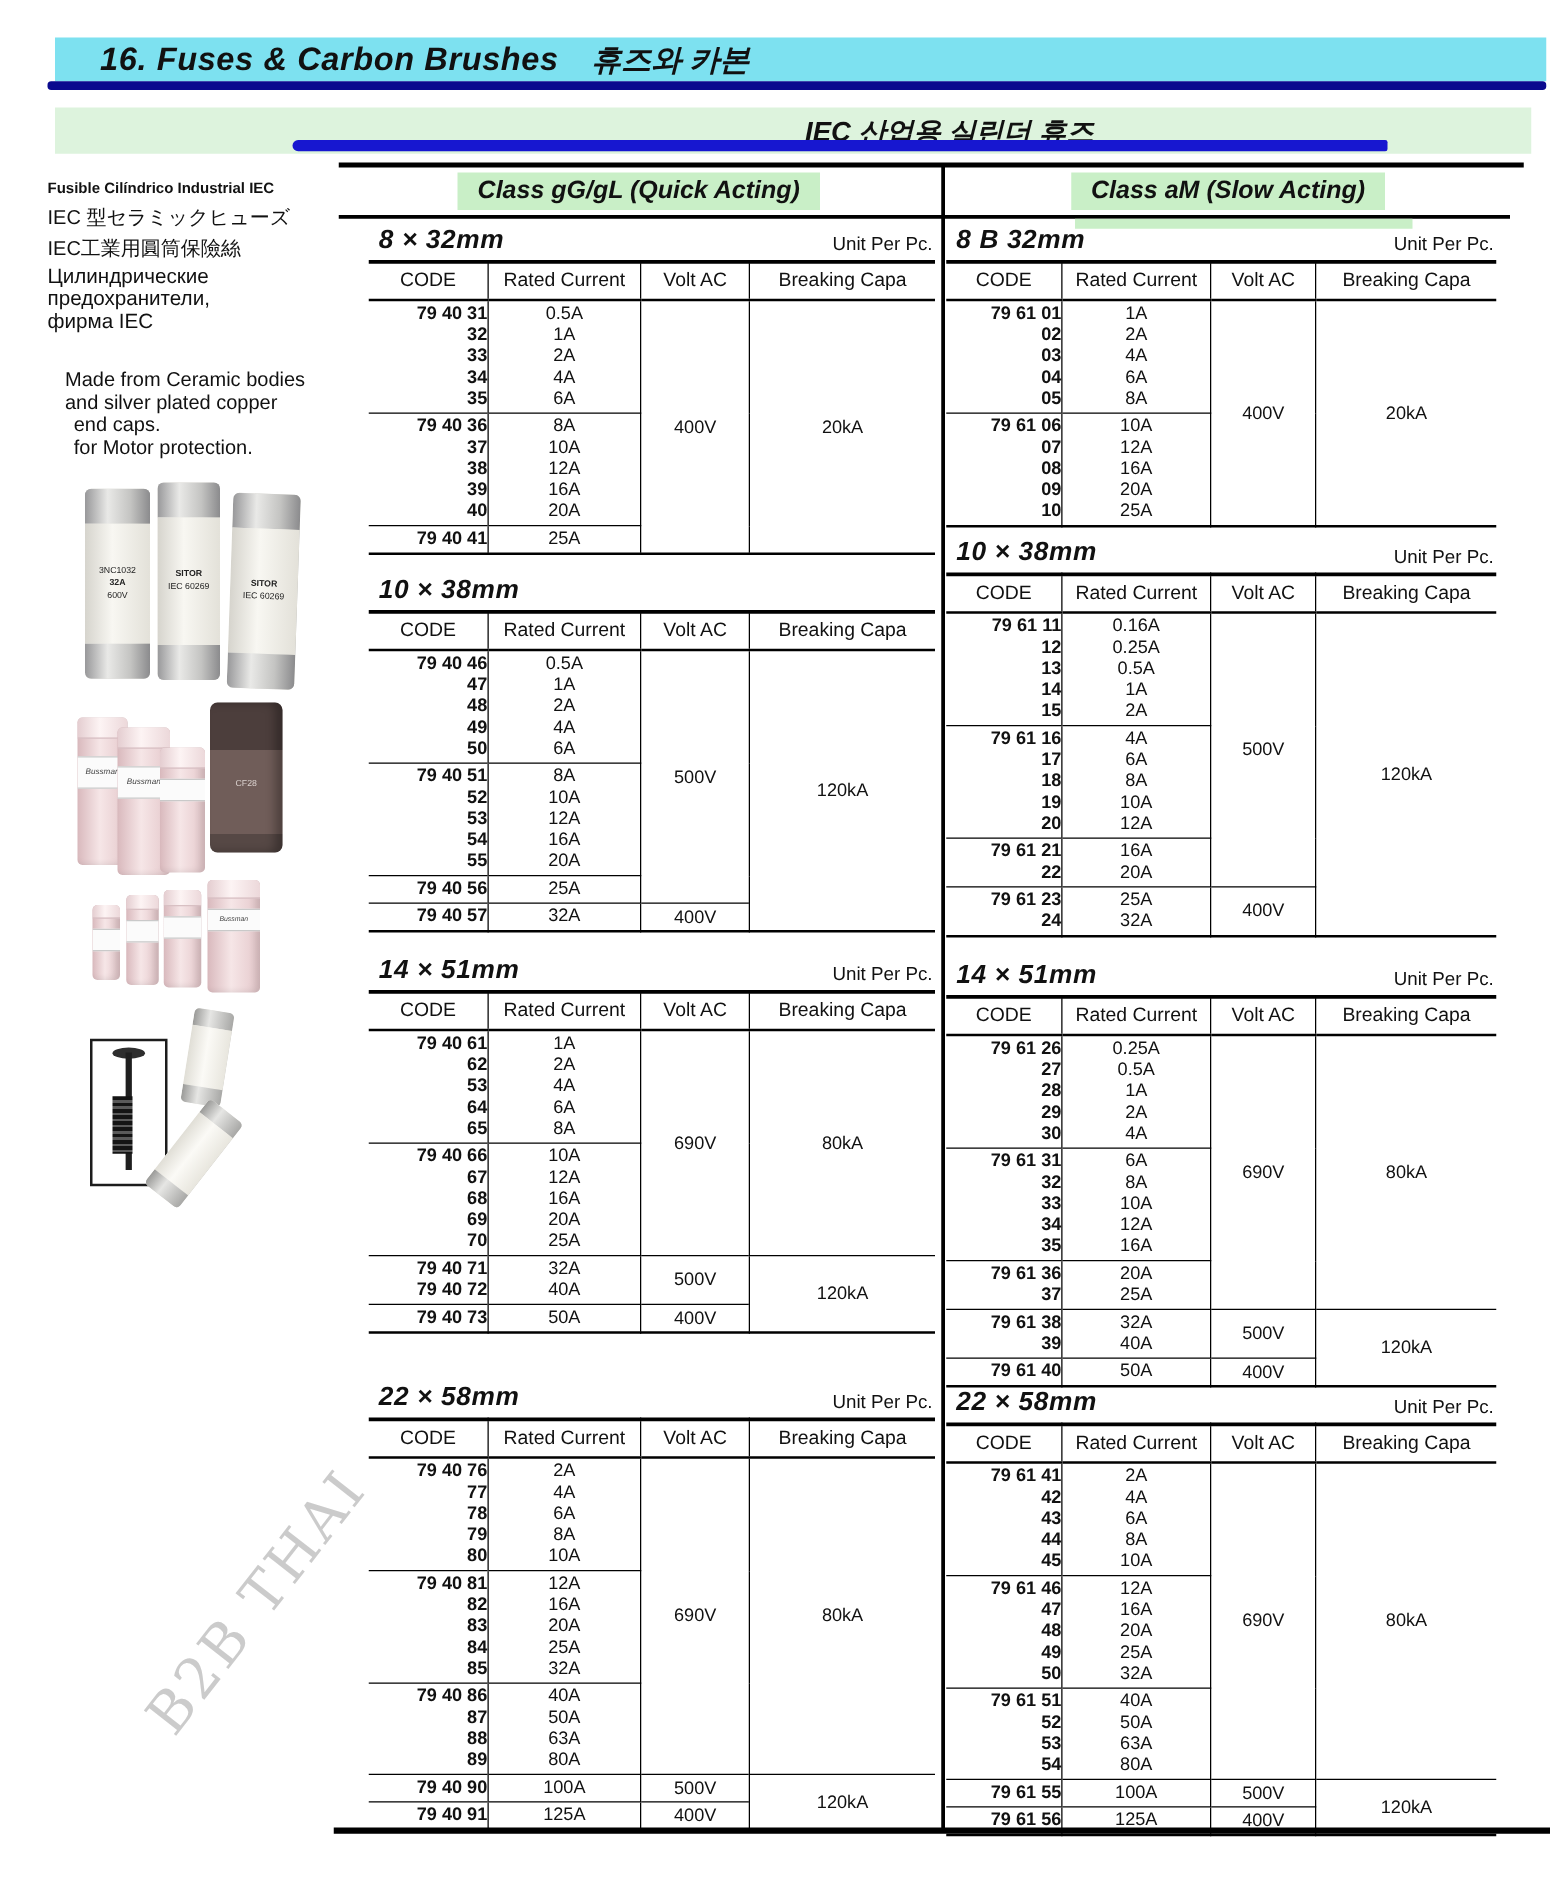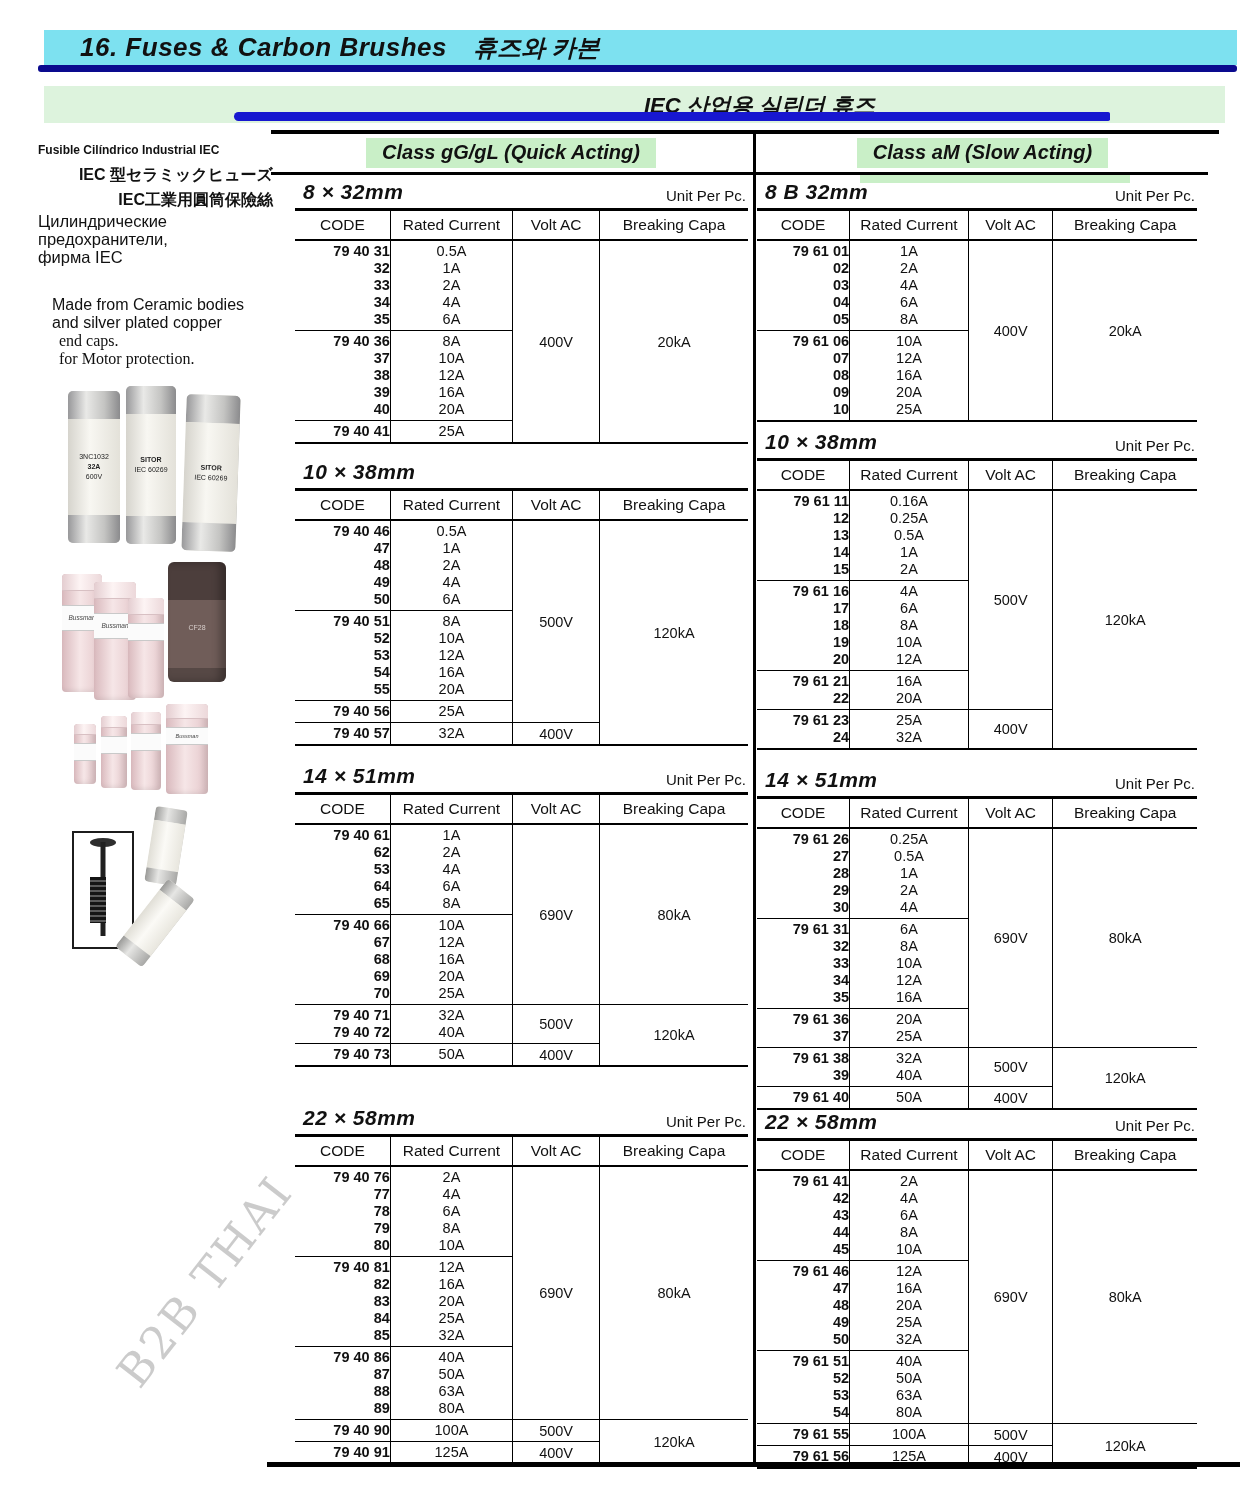--- a/index.html
+++ b/index.html
@@ -12,25 +12,25 @@
   .top-band .t-kr{font-size:24px;font-weight:bold;margin-left:26px;font-style:italic;}
   .navy-rule{position:absolute;left:38px;top:65px;width:1199px;height:7px;background:#0a0a8e;border-radius:3px;}
   .green-band{position:absolute;left:44px;top:86px;width:1181px;height:37px;background:#ddf3dd;}
   .sec-title{position:absolute;left:200px;top:4px;font-size:24px;font-weight:bold;font-style:italic;}
   .sec-title-kr{position:absolute;left:600px;top:5px;font-size:22px;font-weight:bold;font-style:italic;}
   .blue-underline{position:absolute;left:190px;top:26px;width:876px;height:9px;background:#1717d0;border-radius:5px 2px 2px 5px;}
   
   .sidebar{position:absolute;left:38px;top:138px;width:235px;}
   .sidebar p{margin:0;}
   .ln1{font-size:12px;line-height:24px;font-weight:700;}
-  .ln-cjk{font-size:16px;line-height:25px;font-weight:700;text-align:right;}
+  .ln-cjk{font-size:16px;line-height:25px;font-weight:400;}
   .ln-ru{font-size:16.5px;line-height:18px;font-weight:400;}
   .desc{margin-top:30px;padding-left:14px;}
   .desc p{font-size:16px;line-height:18px;font-weight:500;}
-  .desc .ind{padding-left:7px;font-family:Liberation Serif, serif;}
+  .desc .ind{padding-left:7px;}
   
   .photo{position:absolute;}
   .bigfuse{position:absolute;border-radius:5px;overflow:hidden;background:#efeee8;
            box-shadow:inset -7px 0 9px rgba(0,0,0,.22), inset 5px 0 7px rgba(255,255,255,.55);}
   .cap{height:28px;background:linear-gradient(90deg,#98989a,#e9e9e7 35%,#c4c4c2 70%,#8b8b8d);}
   .fbody{height:calc(100% - 56px);background:linear-gradient(90deg,#d6d4cd,#f8f7f2 42%,#e3e1d9);
          display:flex;flex-direction:column;align-items:center;justify-content:center;gap:2px;}
   .tiny{font-size:7px;color:#222;line-height:8px;white-space:nowrap;}
   .pinkfuse{position:absolute;border-radius:4px;background:linear-gradient(90deg,#d9b9bd,#f6e6e7 45%,#e4c7ca);
             box-shadow:inset -4px 0 6px rgba(0,0,0,.12);overflow:hidden;}

